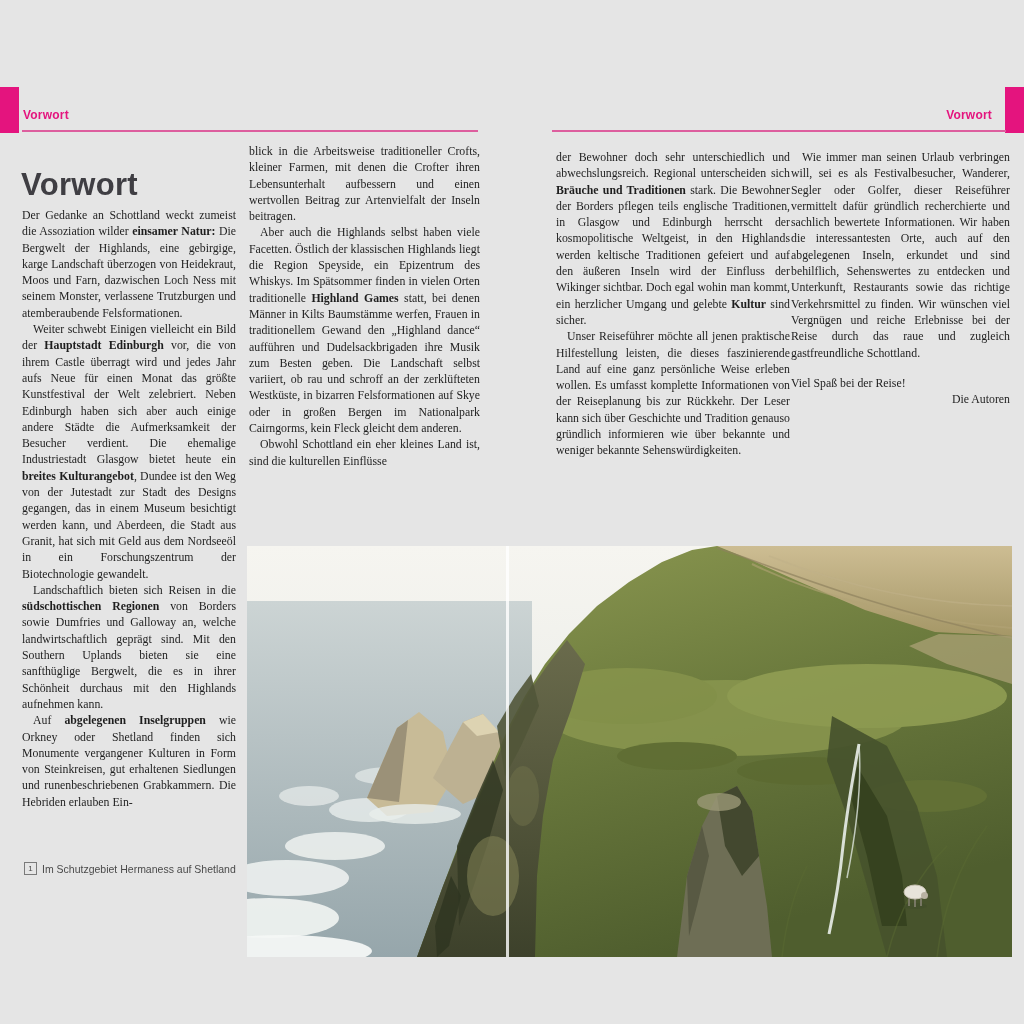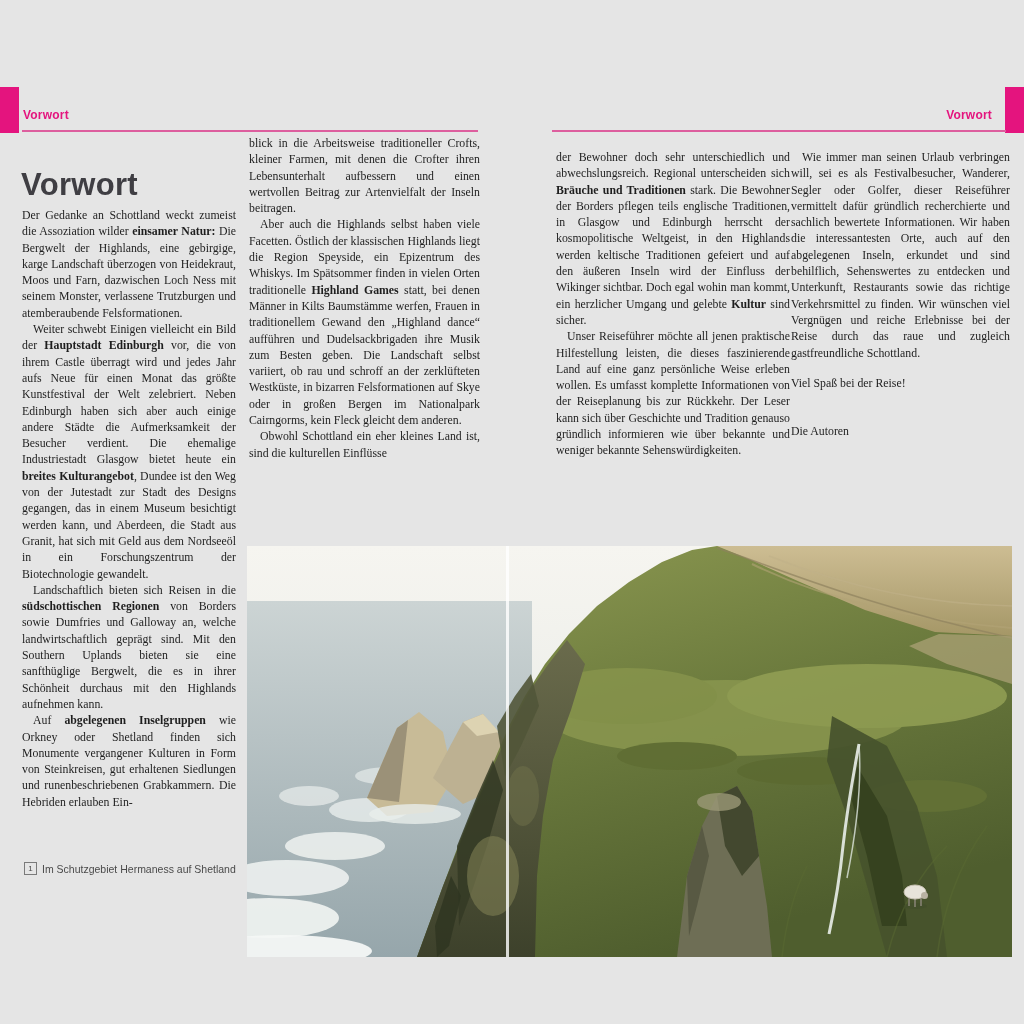--- a/index.html
+++ b/index.html
@@ -19,25 +19,25 @@
   .rule.right{left:552px;width:454px;}
 
   
   .title{position:absolute;left:21px;top:146px;font-family:"Liberation Sans",sans-serif;
          font-weight:bold;font-size:31px;color:#3F3E43;letter-spacing:.3px;}
 
   
   .col{position:absolute;font-size:11.8px;line-height:16.3px;text-align:justify;}
   .col p{margin:0;text-align:justify;}
   .col p.indent{text-indent:11px;}
-  .col p.right{margin-top:32px;}
+  .col p.right{text-align:right;}
   .col p.space{margin-top:14px;}
   .col b{font-weight:bold;}
   .col1{left:22px;top:207px;width:214px;height:648px;}
-  .col2{left:249px;top:135px;width:231px;height:390px;}
+  .col2{left:249px;top:143px;width:231px;height:390px;}
   .col3{left:556px;top:149px;width:234px;height:390px;}
   .col4{left:791px;top:149px;width:219px;height:390px;}
 
   
   .caption{position:absolute;left:24px;top:862px;width:214px;
            font-family:"Liberation Sans",sans-serif;font-size:10.5px;color:#4a4a4a;
            display:flex;align-items:center;gap:5px;}
   .capnum{display:inline-flex;align-items:center;justify-content:center;
           width:11px;height:11px;border:1px solid #7a7a7a;font-size:8px;color:#4a4a4a;flex:0 0 auto;}
 

